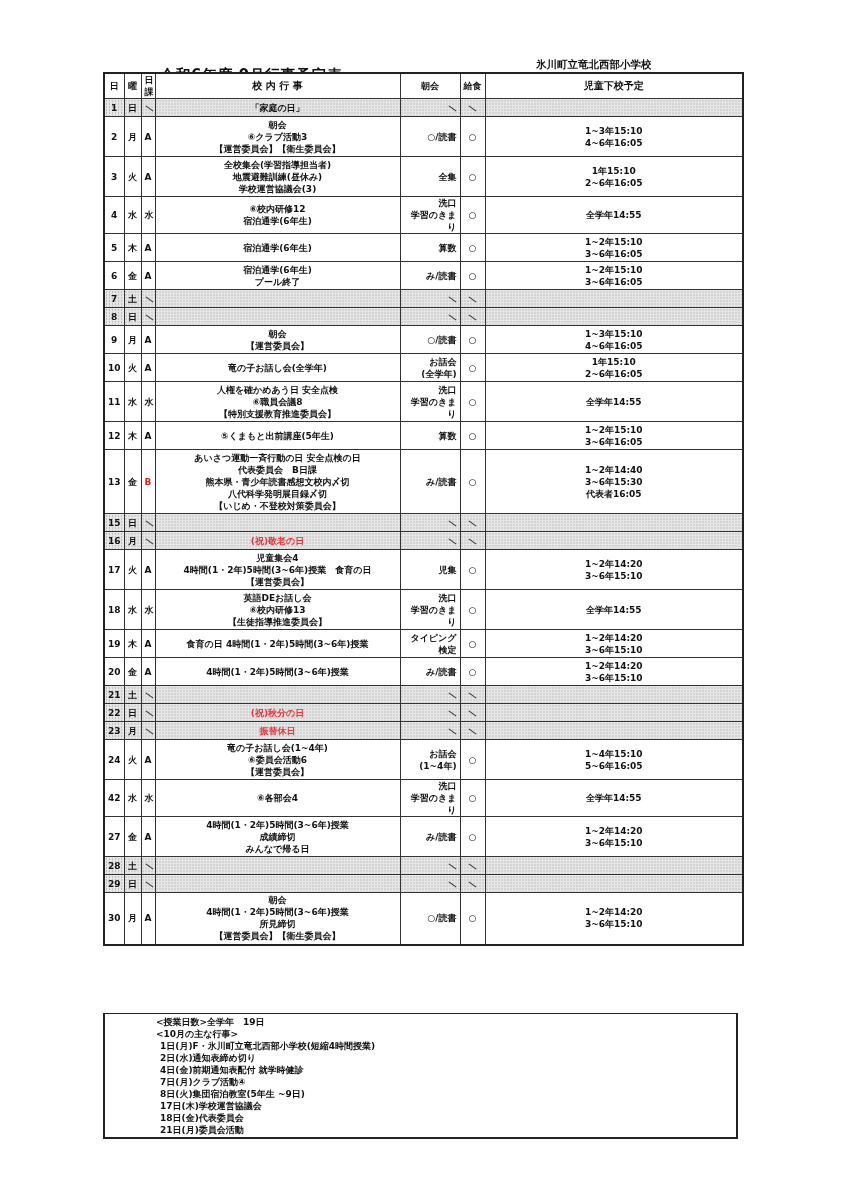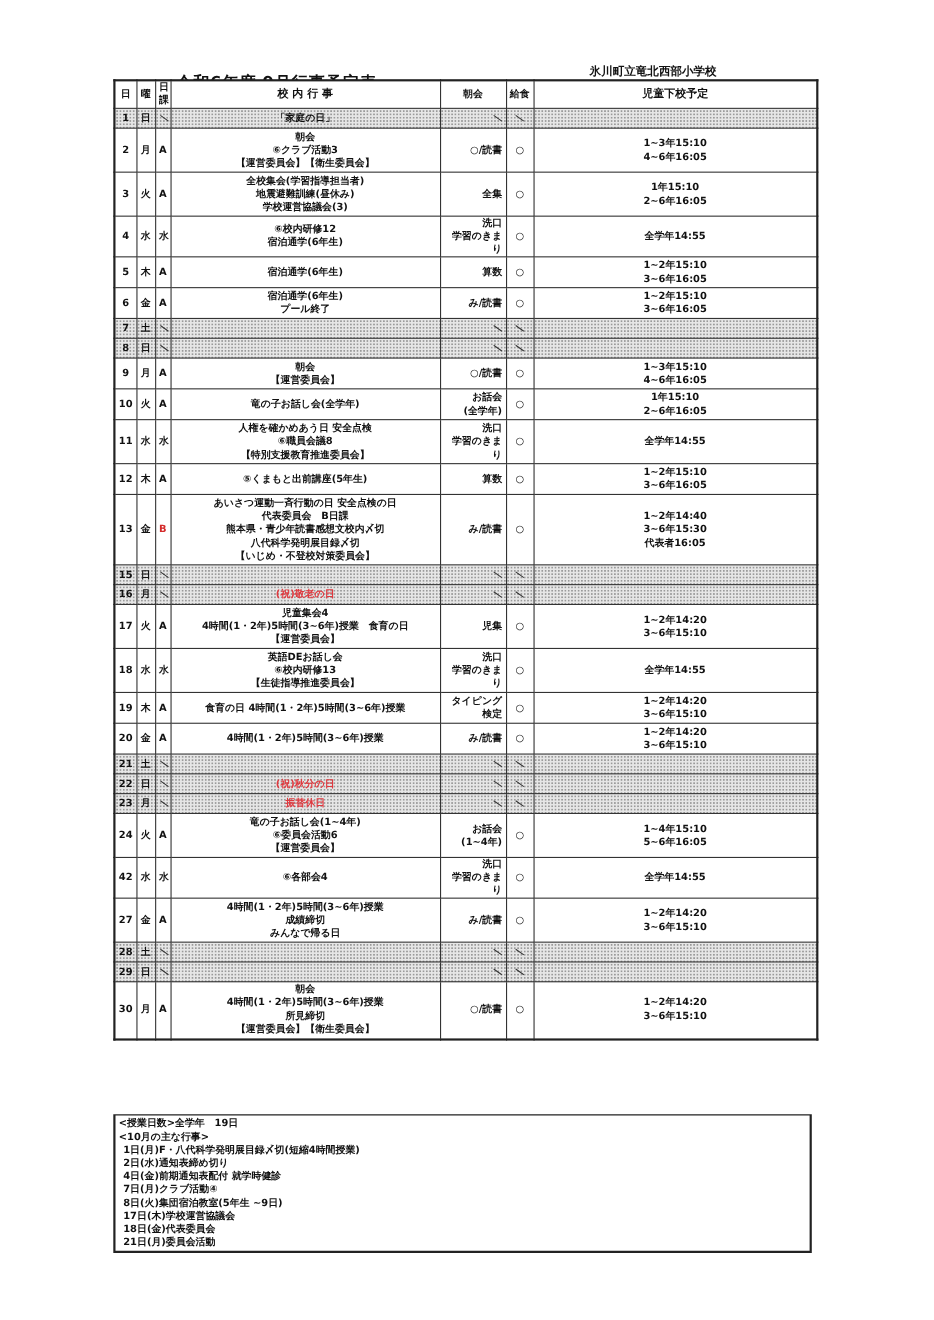--- a/index.html
+++ b/index.html
@@ -16,21 +16,21 @@
   td.ev { font-weight: bold; font-size: 9px; line-height: 11.5px; }
   td.ev .line { display: block; white-space: nowrap; text-align: center; }
   td.ev.holiday { color: #e0393f; }
   td.cho { text-align: right; font-size: 7px; line-height: 9px; font-weight: bold; padding: 0; }
   td.kyu { text-align: center; font-size: 9px; padding: 0; }
   td.ge { text-align: center; font-weight: bold; font-size: 9.5px; line-height: 11px; }
   td.ge .line { display: block; }
   tr.off td { background-color: #e6e6e6; background-image: radial-gradient(#9a9a9a 0.6px, transparent 0.7px); background-size: 3px 3px; height: 17px; }
   .slash { display: inline-block; width: 9px; height: 1px; background: #333; transform: rotate(35deg); vertical-align: middle; }
   .footer { position: absolute; left: 103px; top: 1013px; width: 635px; height: 126px; border: 2px solid #222; border-top: 1px solid #222; padding: 2px 0 0 3px; box-sizing: border-box; }
-  .footer .fline { font-size: 9px; font-weight: bold; line-height: 12px; white-space: nowrap; }
+  .footer .fline { font-size: 9px; font-weight: bold; line-height: 12px; white-space: nowrap; margin-left: 48px; }
   .footer .fline.indent { padding-left: 4px; }
 </style>
 </head>
 <body>
 
 <div class="title">令和6年度 9月行事予定表</div>
 <div class="school">氷川町立竜北西部小学校</div>
 
 <table class="sched">
   <colgroup>
@@ -468,21 +468,21 @@
           <span class="line">3~6年15:10</span>
         </td>
       </tr>
     </tbody>
 </table>
 
 <div class="footer">
   <div class="fline">&lt;授業日数&gt;全学年　19日</div>
   <div class="fline">&lt;10月の主な行事&gt;</div>
   <div id="oct">
-      <div class="fline indent"> 1日(月)F・八代科学発明展目録〆切(短縮4時間授業)</div>
+      <div class="fline indent"> 1日(月)F・氷川町立竜北西部小学校(短縮4時間授業)</div>
       <div class="fline indent"> 2日(水)通知表締め切り</div>
       <div class="fline indent"> 4日(金)前期通知表配付 就学時健診</div>
       <div class="fline indent"> 7日(月)クラブ活動④</div>
       <div class="fline indent"> 8日(火)集団宿泊教室(5年生 ~9日)</div>
       <div class="fline indent">17日(木)学校運営協議会</div>
       <div class="fline indent">18日(金)代表委員会</div>
       <div class="fline indent">21日(月)委員会活動</div>
     </div>
 </div>
 

